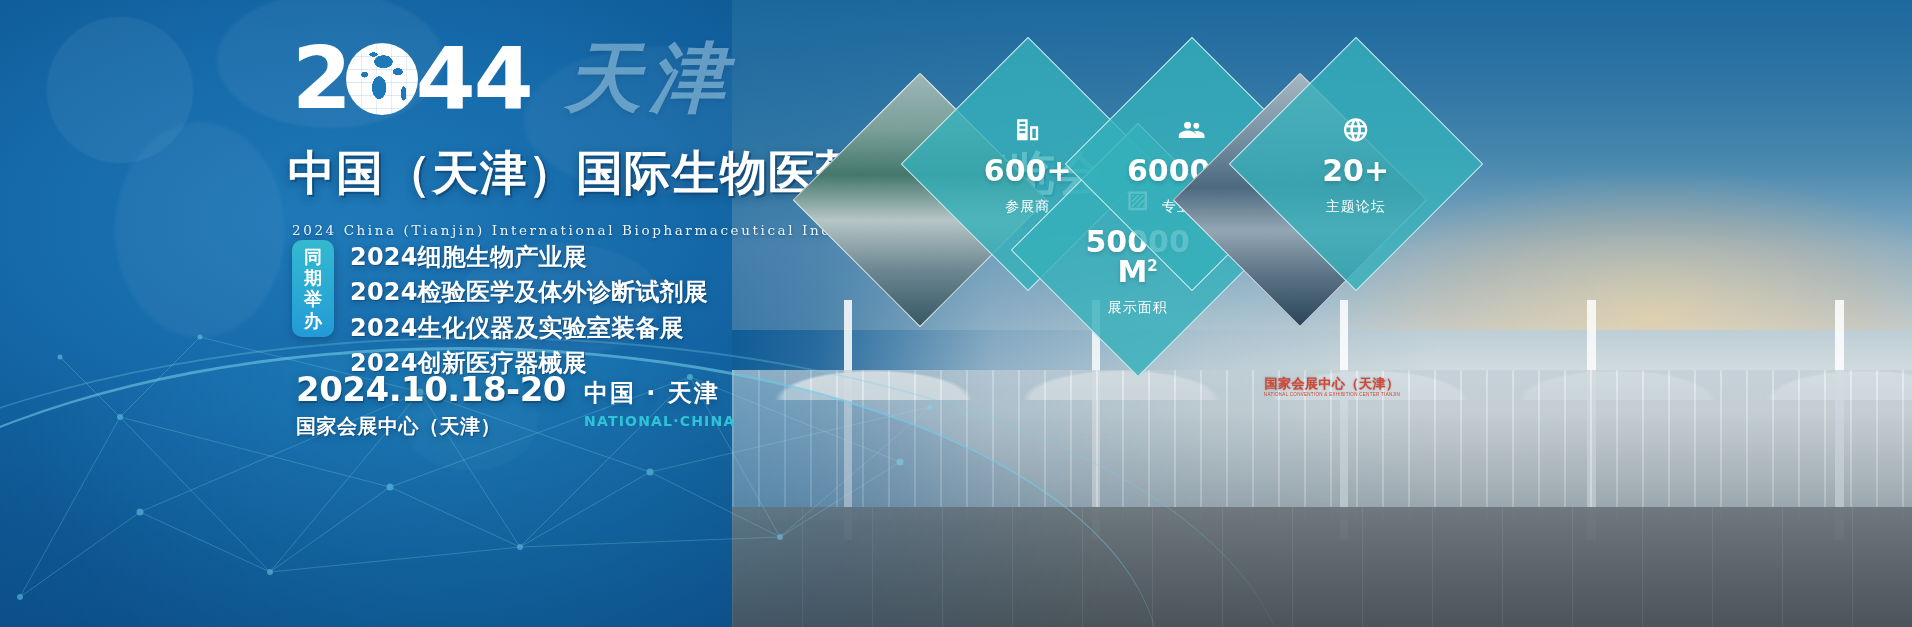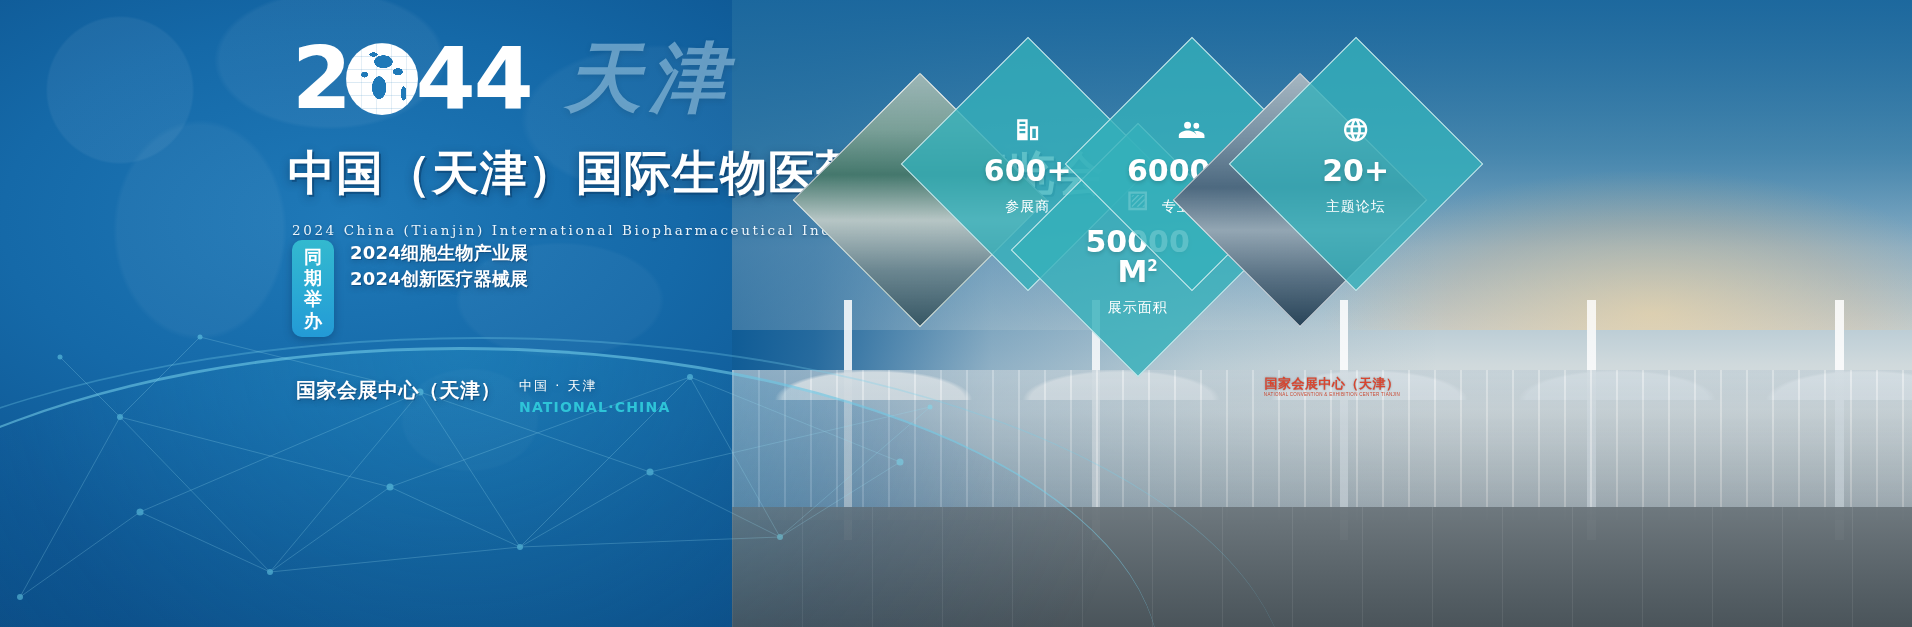--- a/index.html
+++ b/index.html
@@ -205,21 +205,21 @@
     box-shadow:0 2px 8px rgba(4,40,75,.35);
     letter-spacing:0;
   }
   .badge span { display:block; }
   .ex-list {
     margin-left:16px;
     display:flex; flex-direction:column;
   }
   .ex-item {
     font-family:"DejaVu Sans", sans-serif;
-    font-weight:bold; font-size:18px;
+    font-weight:bold; font-size:24px;
     color:#ffffff; line-height:1.47;
     white-space:nowrap;
     letter-spacing:.2px;
     text-shadow:1px 1px 0 rgba(10,60,105,.5), 0 2px 6px rgba(4,40,75,.35);
   }
 
   
   .date-block {
     position:absolute; left:296px; top:372px;
     display:flex; align-items:flex-start;
@@ -234,22 +234,23 @@
   .date-venue {
     margin-top:5px;
     font-family:"DejaVu Sans", sans-serif;
     font-weight:bold; font-size:20px; color:#ffffff;
     letter-spacing:.5px;
     text-shadow:1px 1px 0 rgba(10,60,105,.5), 0 2px 6px rgba(4,40,75,.35);
   }
   .date-right { margin-left:18px; margin-top:5px; display:flex; flex-direction:column; }
   .loc-cn {
     font-family:"DejaVu Sans", sans-serif;
-    font-size:13px; color:#ffffff; letter-spacing:2px;
+    font-size:24px; color:#ffffff; letter-spacing:2px;
     text-shadow:0 2px 6px rgba(4,40,75,.4);
+    font-weight:bold;
   }
   .loc-en {
     margin-top:4px;
     font-family:"DejaVu Sans", sans-serif;
     font-weight:bold; font-size:14px; color:#2ec4d8;
     letter-spacing:1.2px;
   }
 
   
   .diamonds { position:absolute; left:830px; top:60px; width:620px; height:280px; }
@@ -363,26 +364,29 @@
 
     <div class="concurrent">
       <div class="badge">
         <span>同</span>
         <span>期</span>
         <span>举</span>
         <span>办</span>
       </div>
       <div class="ex-list">
         <div class="ex-item">2024细胞生物产业展</div>
+        <div class="ex-item">2024检验医学及体外诊断试剂展</div>
+        <div class="ex-item">2024生化仪器及实验室装备展</div>
         <div class="ex-item">2024创新医疗器械展</div>
       </div>
     </div>
 
     <div class="date-block">
       <div class="date-left">
+        <div class="date-main">2024.10.18-20</div>
         <div class="date-venue">国家会展中心（天津）</div>
       </div>
       <div class="date-right">
         <div class="loc-cn">中国 · 天津</div>
         <div class="loc-en">NATIONAL·CHINA</div>
       </div>
     </div>
 
   </div>
 

